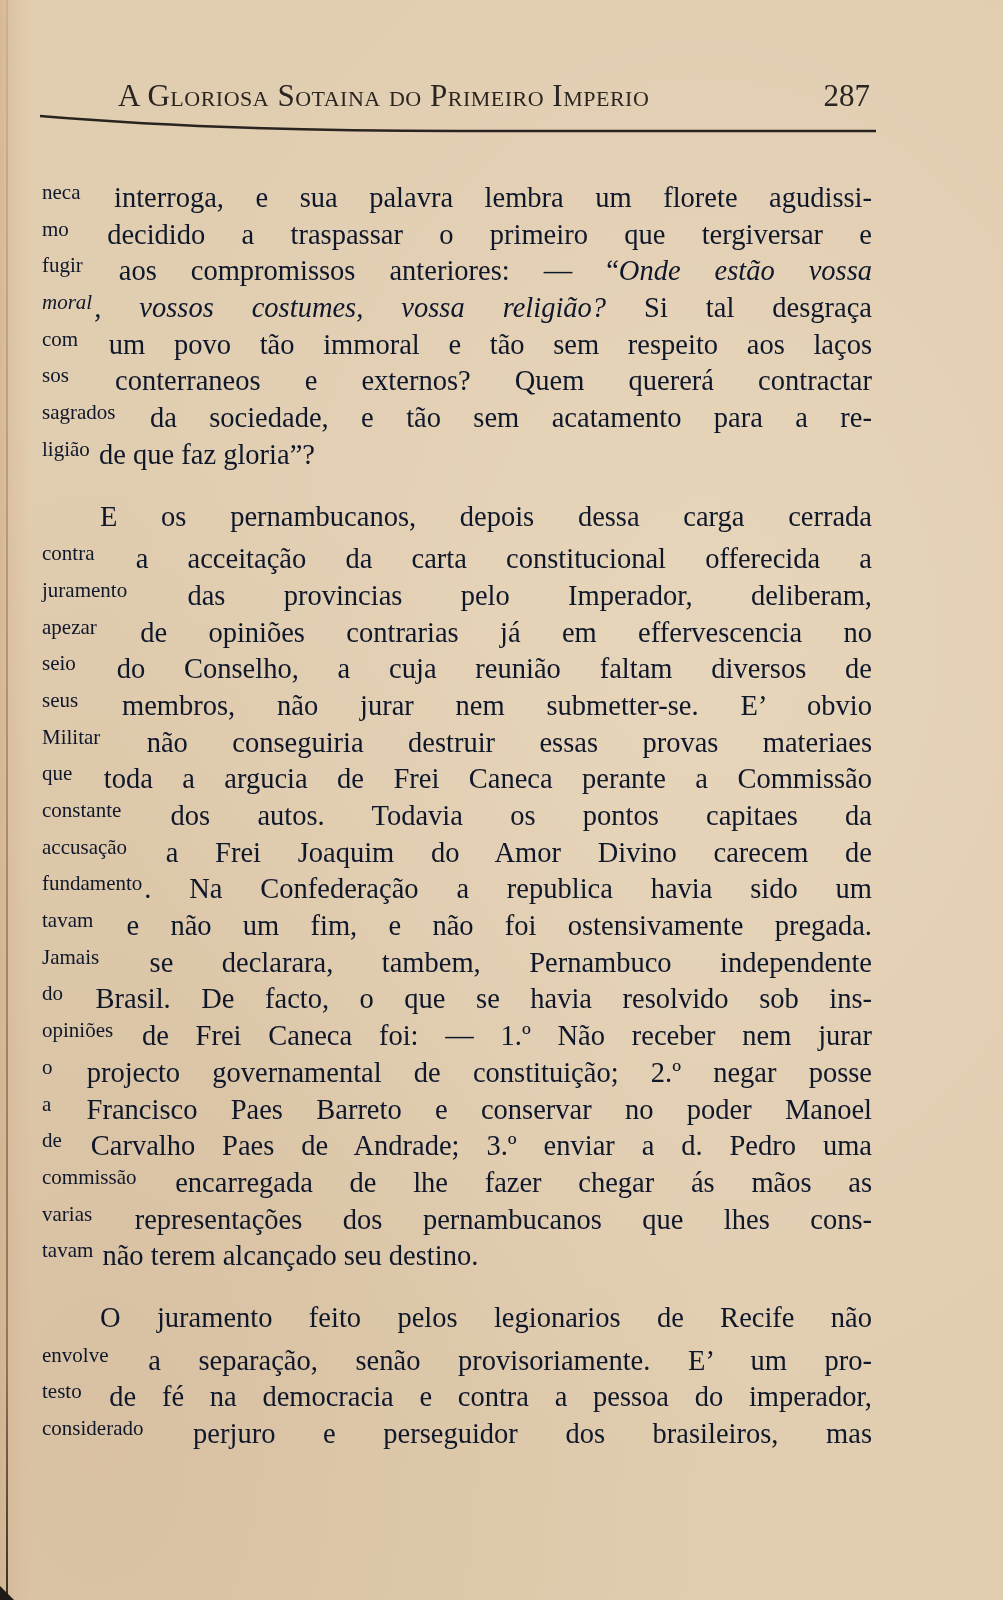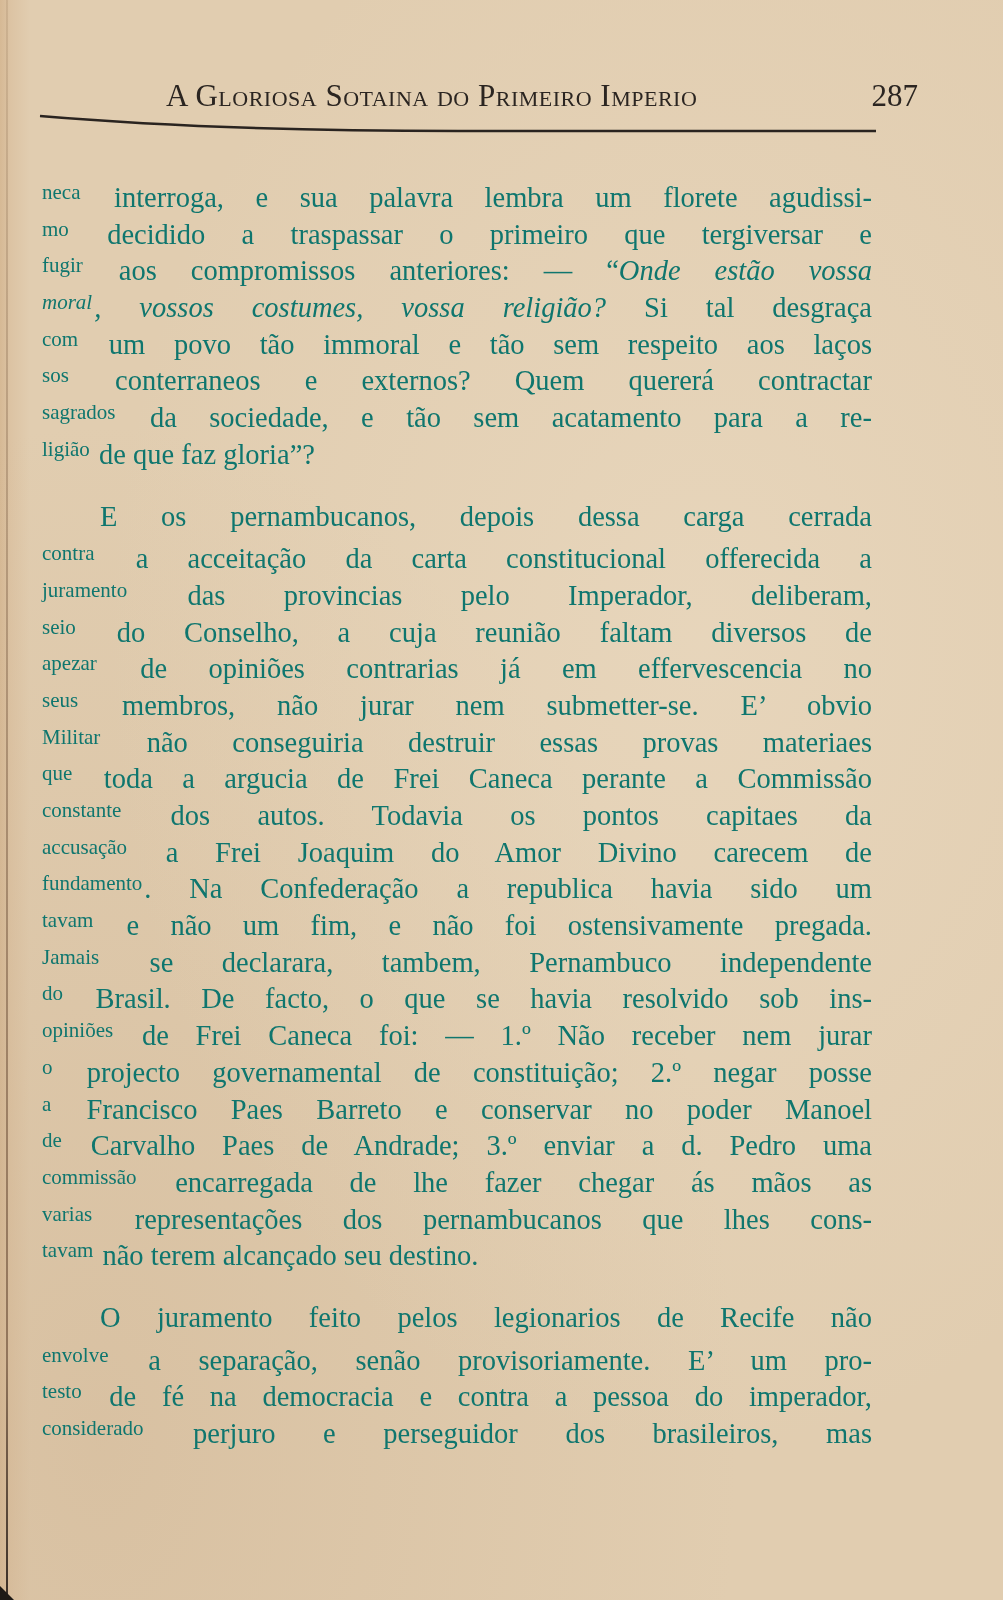--- a/index.html
+++ b/index.html
@@ -38,21 +38,20 @@
     }
     .running-head {
       position: absolute;
       left: 118px;
       top: 78px;
       width: 752px;
       height: 44px;
       display: flex;
       justify-content: space-between;
       align-items: baseline;
-      margin-left: 48px;
     }
     .running-title {
       font-size: 31px;
       font-variant: small-caps;
       letter-spacing: 0.5px;
       color: #2b2521;
     }
     .page-number {
       font-size: 31px;
       color: #2b2521;
@@ -70,21 +69,21 @@
       top: 174px;
       width: 830px;
     }
     .line {
       font-size: 28.5px;
       line-height: 36.7px;
       height: 36.7px;
       white-space: nowrap;
       text-align: justify;
       text-align-last: justify;
-      color: #0f766e;
+      color: #0f172a;
     }
     .line.last {
       text-align-last: left;
     }
     .line.indent {
       padding-left: 58px;
       margin-top: 31px;
     }
     .line .marg {
       font-size: 21px;
@@ -118,22 +117,22 @@
       <div class="line"><i class="marg">moral</i><i>, vossos costumes, vossa religião?</i> Si tal desgraça</div>
       <div class="line"><span class="marg">com</span> um povo tão immoral e tão sem respeito aos laços</div>
       <div class="line"><span class="marg">sos</span> conterraneos e externos? Quem quererá contractar</div>
       <div class="line"><span class="marg">sagrados</span> da sociedade, e tão sem acatamento para a re-</div>
       <div class="line last"><span class="marg">ligião</span> de que faz gloria”?</div>
     </div>
     <div>
       <div class="line indent">E os pernambucanos, depois dessa carga cerrada</div>
       <div class="line"><span class="marg">contra</span> a acceitação da carta constitucional offerecida a</div>
       <div class="line"><span class="marg">juramento</span> das provincias pelo Imperador, deliberam,</div>
+      <div class="line"><span class="marg">apezar</span> de opiniões contrarias já em effervescencia no</div>
       <div class="line"><span class="marg">seio</span> do Conselho, a cuja reunião faltam diversos de</div>
-      <div class="line"><span class="marg">apezar</span> de opiniões contrarias já em effervescencia no</div>
       <div class="line"><span class="marg">seus</span> membros, não jurar nem submetter-se. E’ obvio</div>
       <div class="line"><span class="marg">Militar</span> não conseguiria destruir essas provas materiaes</div>
       <div class="line"><span class="marg">que</span> toda a argucia de Frei Caneca perante a Commissão</div>
       <div class="line"><span class="marg">constante</span> dos autos. Todavia os pontos capitaes da</div>
       <div class="line"><span class="marg">accusação</span> a Frei Joaquim do Amor Divino carecem de</div>
       <div class="line"><span class="marg">fundamento</span>. Na Confederação a republica havia sido um</div>
       <div class="line"><span class="marg">tavam</span> e não um fim, e não foi ostensivamente pregada.</div>
       <div class="line"><span class="marg">Jamais</span> se declarara, tambem, Pernambuco independente</div>
       <div class="line"><span class="marg">do</span> Brasil. De facto, o que se havia resolvido sob ins-</div>
       <div class="line"><span class="marg">opiniões</span> de Frei Caneca foi: — 1.º Não receber nem jurar</div>

